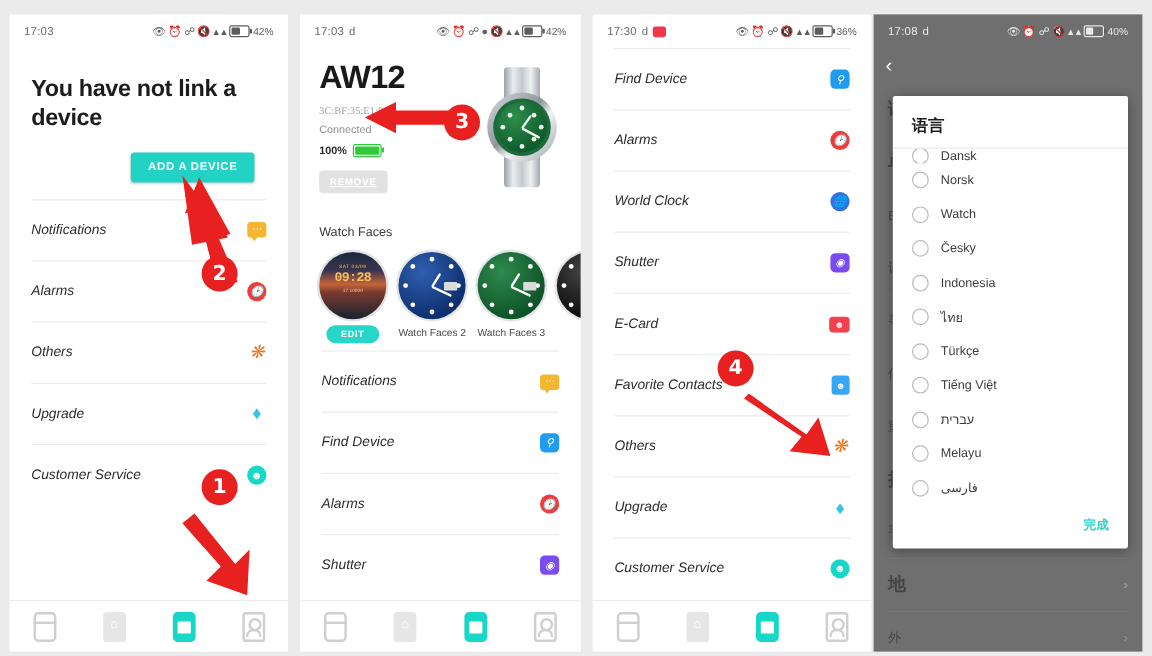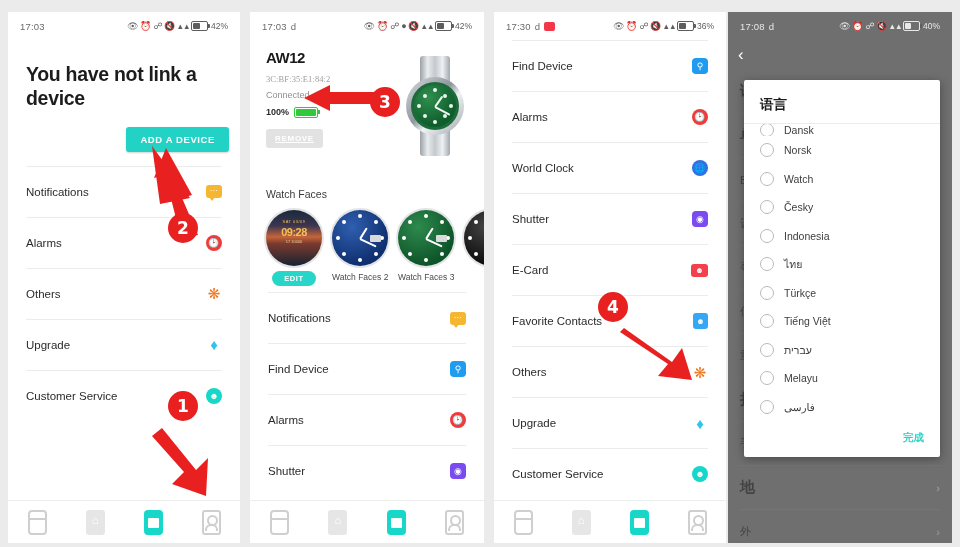--- a/index.html
+++ b/index.html
@@ -22,25 +22,25 @@
   .sb-right .glyph{font-size:9px;line-height:1;}
   .sb-badge{display:inline-block;width:11px;height:9px;background:#f2374a;border-radius:2px;}
   .batt{display:inline-block;width:15px;height:8px;border:1.2px solid #5d5d5d;border-radius:2px;position:relative;margin-right:1px;}
   .batt:after{content:"";position:absolute;right:-3px;top:2px;width:2px;height:4px;background:#5d5d5d;border-radius:0 1px 1px 0;}
   .batt i{position:absolute;left:1px;top:1px;bottom:1px;width:45%;background:#5d5d5d;border-radius:1px;display:block;}
   .batt.dark i{width:40%;}
 
   
   .p1 .headline{font-size:19.5px;font-weight:bold;color:#1c1c1c;line-height:1.25;
                 padding:22px 18px 0 18px;letter-spacing:-.3px;}
-  .addrow{padding:16px 11px 14px 14px;display:flex;justify-content:flex-end;}
+  .addrow{padding:16px 28px 14px 14px;display:flex;justify-content:flex-end;}
   .add-btn{background:#22d3c5;color:#ffffff;font-size:9.5px;font-weight:bold;letter-spacing:.6px;
            padding:7px 14px;border:none;border-radius:3px;box-shadow:0 1px 2px rgba(0,0,0,.18);}
 
-  .list{padding:0 0 0 0;}
+  .list{padding:0 0 0 0;font-style:italic;}
   .row{height:50px;display:flex;align-items:center;justify-content:space-between;
        margin:0 18px;border-top:1px solid #ececec;}
   .row:first-child{border-top:1px solid #ececec;}
   .row .lbl{font-size:11.5px;color:#2b2b2b;}
 
   
   .ic{width:16px;height:16px;border-radius:50%;display:flex;align-items:center;justify-content:center;
       font-size:9px;color:#fff;flex:0 0 auto;}
   .ic-notif{width:16px;height:13px;border-radius:3px;background:#f5b731;position:relative;color:#fff;
             font-size:8px;letter-spacing:.5px;line-height:12px;text-align:center;}
@@ -65,21 +65,21 @@
   .nv.shoe{border-radius:3px;background:#e6e6e6;border-color:#e6e6e6;}
   .nv.shoe:before{content:"⌂";position:absolute;left:0;right:0;top:2px;text-align:center;color:#fff;font-size:11px;line-height:12px;}
   .nv.watch{border-color:#16d7c8;background:#16d7c8;}
   .nv.watch:before{content:"";position:absolute;left:2px;right:2px;top:6px;bottom:5px;background:#fff;border-radius:1px;}
   .nv.person{border-radius:3px;}
   .nv.person:before{content:"";position:absolute;left:3px;top:3px;width:7px;height:7px;border:2px solid #cfcfcf;border-radius:50%;}
   .nv.person:after{content:"";position:absolute;left:1px;bottom:2px;width:9px;height:5px;border:2px solid #cfcfcf;border-bottom:none;border-radius:6px 6px 0 0;}
 
   
   .dev-head{padding:10px 16px 0 16px;position:relative;min-height:128px;}
-  .dev-name{font-size:15px;font-weight:bold;color:#1a1a1a;letter-spacing:-.5px;line-height:1.1;}
+  .dev-name{font-size:27px;font-weight:bold;color:#1a1a1a;letter-spacing:-.5px;line-height:1.1;}
   .dev-mac{font-size:8.5px;color:#9d9d9d;margin-top:7px;letter-spacing:.1px;font-family:Liberation Serif, serif;}
   .dev-state{font-size:9px;color:#8f8f8f;margin-top:6px;}
   .dev-batt{display:flex;align-items:center;gap:5px;margin-top:7px;}
   .dev-batt .pct{font-size:9px;font-weight:bold;color:#2b2b2b;}
   .gbatt{width:22px;height:9px;border:1.2px solid #2fc93a;border-radius:2px;position:relative;}
   .gbatt:after{content:"";position:absolute;right:-3px;top:2px;width:2px;height:4px;background:#2fc93a;}
   .gbatt i{position:absolute;inset:1px;background:#2fc93a;border-radius:1px;display:block;}
   .remove-btn{margin-top:11px;background:#e2e2e2;color:#ffffff;font-size:8px;font-weight:bold;
               letter-spacing:.7px;border:none;border-radius:3px;padding:5px 9px;text-decoration:underline;}
   .dev-watch{position:absolute;right:10px;top:14px;width:78px;height:104px;}
@@ -98,21 +98,21 @@
   .widx{position:absolute;width:4px;height:4px;background:#e9f5ec;border-radius:50%;}
   .whand{position:absolute;left:50%;top:50%;background:#eef6f0;transform-origin:0 50%;border-radius:1px;}
 
   
   .sec-title{font-size:10.5px;color:#3b3b3b;padding:10px 16px 6px 16px;}
   .faces{display:flex;gap:10px;padding:4px 0 6px 16px;overflow:hidden;}
   .face{width:56px;flex:0 0 auto;text-align:center;}
   .disc{width:56px;height:56px;border-radius:50%;box-shadow:0 0 0 2px #e2e4e6;overflow:hidden;position:relative;}
   .disc.f1{background:linear-gradient(#1b2a3a 0%,#3b3550 28%,#c5643a 48%,#7a3a2e 60%,#182232 100%);}
   .disc.f1 .dtime{position:absolute;left:0;right:0;top:16px;text-align:center;color:#f4c05a;
-                  font-family:Liberation Sans, sans-serif;font-size:11px;font-weight:bold;letter-spacing:-.5px;}
+                  font-family:Liberation Mono, monospace;font-size:11px;font-weight:bold;letter-spacing:-.5px;}
   .disc.f1 .dtop{position:absolute;left:0;right:0;top:9px;text-align:center;color:#f4c05a;font-size:4px;letter-spacing:.5px;}
   .disc.f1 .dbot{position:absolute;left:0;right:0;top:29px;text-align:center;color:#e8d39a;font-size:4px;}
   .disc.f2{background:radial-gradient(circle at 36% 30%,#2f5fb0,#0f2f6e 72%);}
   .disc.f3{background:radial-gradient(circle at 36% 30%,#2d8a4d,#0e5429 72%);}
   .disc.f4{background:radial-gradient(circle at 36% 30%,#414141,#0b0b0b 72%);}
   .fidx{position:absolute;width:4px;height:4px;background:#fff;border-radius:50%;}
   .fhand{position:absolute;left:50%;top:50%;background:#fff;transform-origin:0 50%;border-radius:1px;}
   .fdate{position:absolute;right:7px;top:25px;width:11px;height:7px;background:#dadada;border-radius:1px;}
   .face .cap{font-size:8.5px;color:#4a4a4a;margin-top:6px;white-space:nowrap;}
   .edit-btn{display:inline-block;background:#27d6c9;color:#fff;font-size:7.5px;font-weight:bold;

